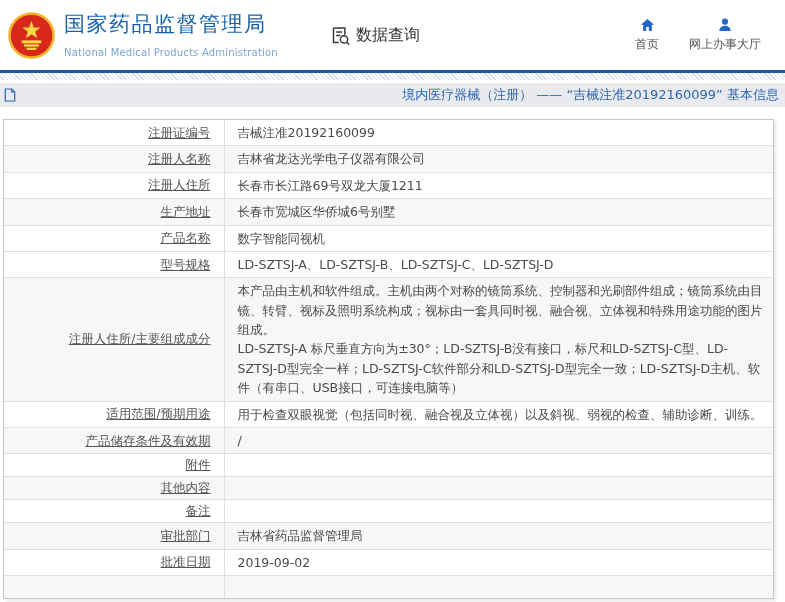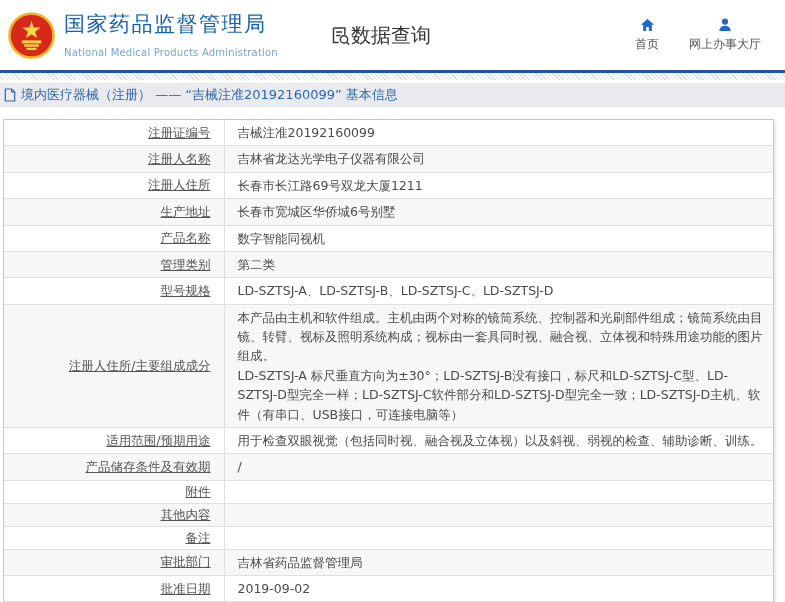--- a/index.html
+++ b/index.html
@@ -5,32 +5,32 @@
   * { margin:0; padding:0; box-sizing:border-box; }
   html,body { width:785px; height:602px; background:#fff; overflow:hidden;
     font-family:"DejaVu Sans","Liberation Sans",sans-serif; }
 
   
   .header { height:70px; display:flex; align-items:center; padding:0 14px 0 8px; background:#fff; }
   .emblem { width:47px; height:47px; flex:0 0 auto; }
   .agency { margin-left:9px; }
   .agency-cn { color:#1661ab; font-size:21px; font-weight:normal; letter-spacing:1.5px; line-height:1.15; }
   .agency-en { color:#7ba3cf; font-size:10px; margin-top:10px; letter-spacing:.2px; }
-  .dataquery { display:flex; align-items:center; margin-left:52px; color:#333; font-size:20px; cursor:pointer; }
+  .dataquery { display:flex; align-items:center; gap:5px; margin-left:52px; color:#333; font-size:16px; cursor:pointer; }
   .nav { margin-left:auto; display:flex; gap:30px; padding-right:10px; }
   .nav-item { display:flex; flex-direction:column; align-items:center; gap:3px; font-size:12px; color:#555; cursor:pointer; }
   .nav-item svg { display:block; }
 
   
   .blue-line { height:3px; background:#21569e; }
   .hatch { height:7px; background:repeating-linear-gradient(45deg,#ffffff 0 2px,#d9dee5 2px 3px); }
 
   
   .breadcrumb { margin-top:3px; height:24px; background:#e9eaed; display:flex; align-items:center; gap:5px;
-    padding:0 6px 0 4px; color:#2d66b1; font-size:13px; }
+    padding:0 6px 0 4px; color:#2d66b1; font-size:13px;justify-content:space-between; }
   .breadcrumb svg { flex:0 0 auto; }
 
   
   .table-wrap { margin:12px 0 0 3px; width:771px; border:1px solid #c8c8c8;
     box-shadow:2px 2px 3px rgba(0,0,0,.10); background:#fff; }
   table { width:100%; border-collapse:collapse; table-layout:fixed; }
   tr { height:22px; }
   tr.even { background:#f7f7f8; }
   td { border-top:1px solid #dfdfdf; font-size:12.5px; vertical-align:middle; }
   tr:first-child td { border-top:none; }
@@ -108,24 +108,20 @@
           <td class="value">长春市长江路69号双龙大厦1211</td>
         </tr>
         <tr class="even">
           <td class="label"><span>生产地址</span></td>
           <td class="value">长春市宽城区华侨城6号别墅</td>
         </tr>
         <tr>
           <td class="label"><span>产品名称</span></td>
           <td class="value">数字智能同视机</td>
         </tr>
-        <tr class="even">
-          <td class="label"><span>管理类别</span></td>
-          <td class="value">第二类</td>
-        </tr>
         <tr>
           <td class="label"><span>型号规格</span></td>
           <td class="value">LD-SZTSJ-A、LD-SZTSJ-B、LD-SZTSJ-C、LD-SZTSJ-D</td>
         </tr>
         <tr class="even">
           <td class="label"><span>注册人住所/主要组成成分</span></td>
           <td class="value">本产品由主机和软件组成。主机由两个对称的镜筒系统、控制器和光刷部件组成；镜筒系统由目镜、转臂、视标及照明系统构成；视标由一套具同时视、融合视、立体视和特殊用途功能的图片组成。
 LD-SZTSJ-A 标尺垂直方向为±30°；LD-SZTSJ-B没有接口，标尺和LD-SZTSJ-C型、LD-SZTSJ-D型完全一样；LD-SZTSJ-C软件部分和LD-SZTSJ-D型完全一致；LD-SZTSJ-D主机、软件（有串口、USB接口，可连接电脑等）</td>
         </tr>
         <tr>

